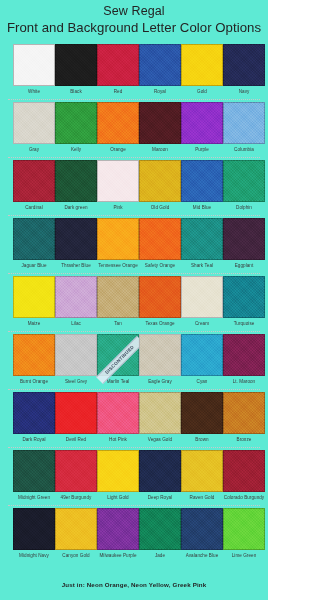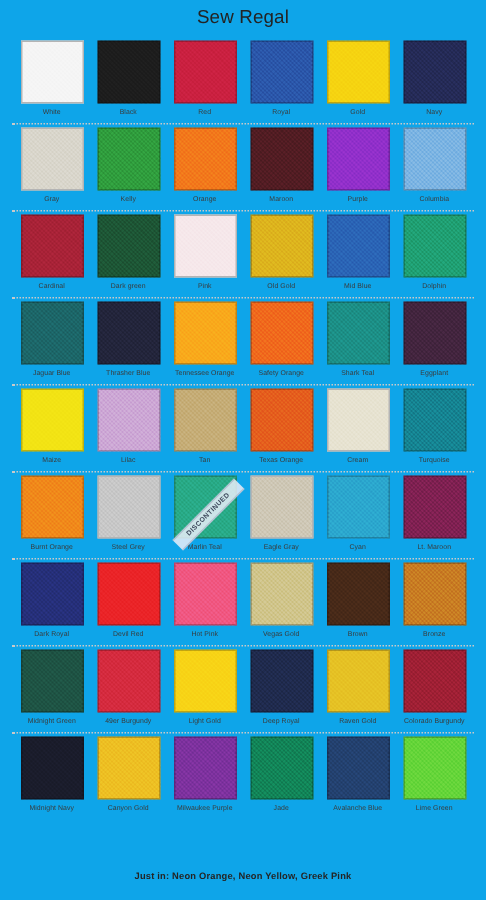--- a/index.html
+++ b/index.html
@@ -5,23 +5,23 @@
   * { box-sizing: border-box; margin: 0; padding: 0; }
   html, body {
     width: 324px;
     height: 600px;
     background: #ffffff;
     font-family: "Liberation Sans", sans-serif;
     overflow: hidden;
   }
   #page {
     position: relative;
-    width: 324px;
+    width: 268px;
     height: 600px;
-    background: #0ea5e9;
+    background: #5eead4;
   }
 
   
   .header {
     padding-top: 3px;
     text-align: center;
     color: #232323;
   }
   .title-line1 {
     font-size: 12.5px;
@@ -118,20 +118,21 @@
     font-weight: bold;
   }
 </style>
 </head>
 <body>
 
 <div id="page">
 
   <div class="header">
     <div class="title-line1">Sew Regal</div>
+    <div class="title-line2">Front and Background Letter Color Options</div>
   </div>
 
   <div class="swatch-grid">
       <div class="swatch-row">
         <div class="swatch-cell">
           <div class="chip light-chip" style="background-color: rgb(244, 244, 244);"></div>
           <div class="chip-label">White</div>
         </div>
         <div class="swatch-cell">
           <div class="chip" style="background-color: rgb(29, 29, 29);"></div>

